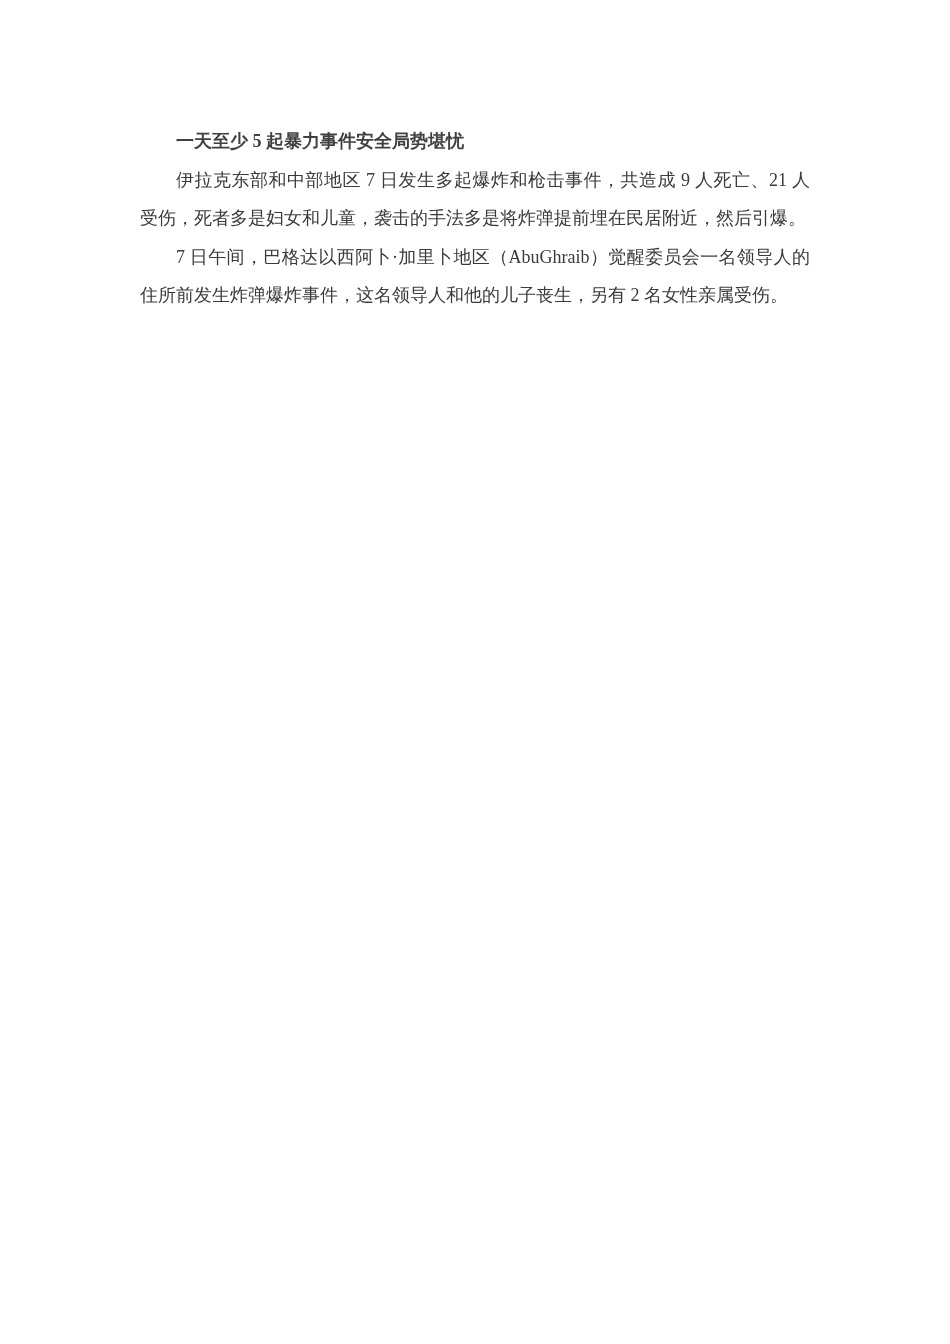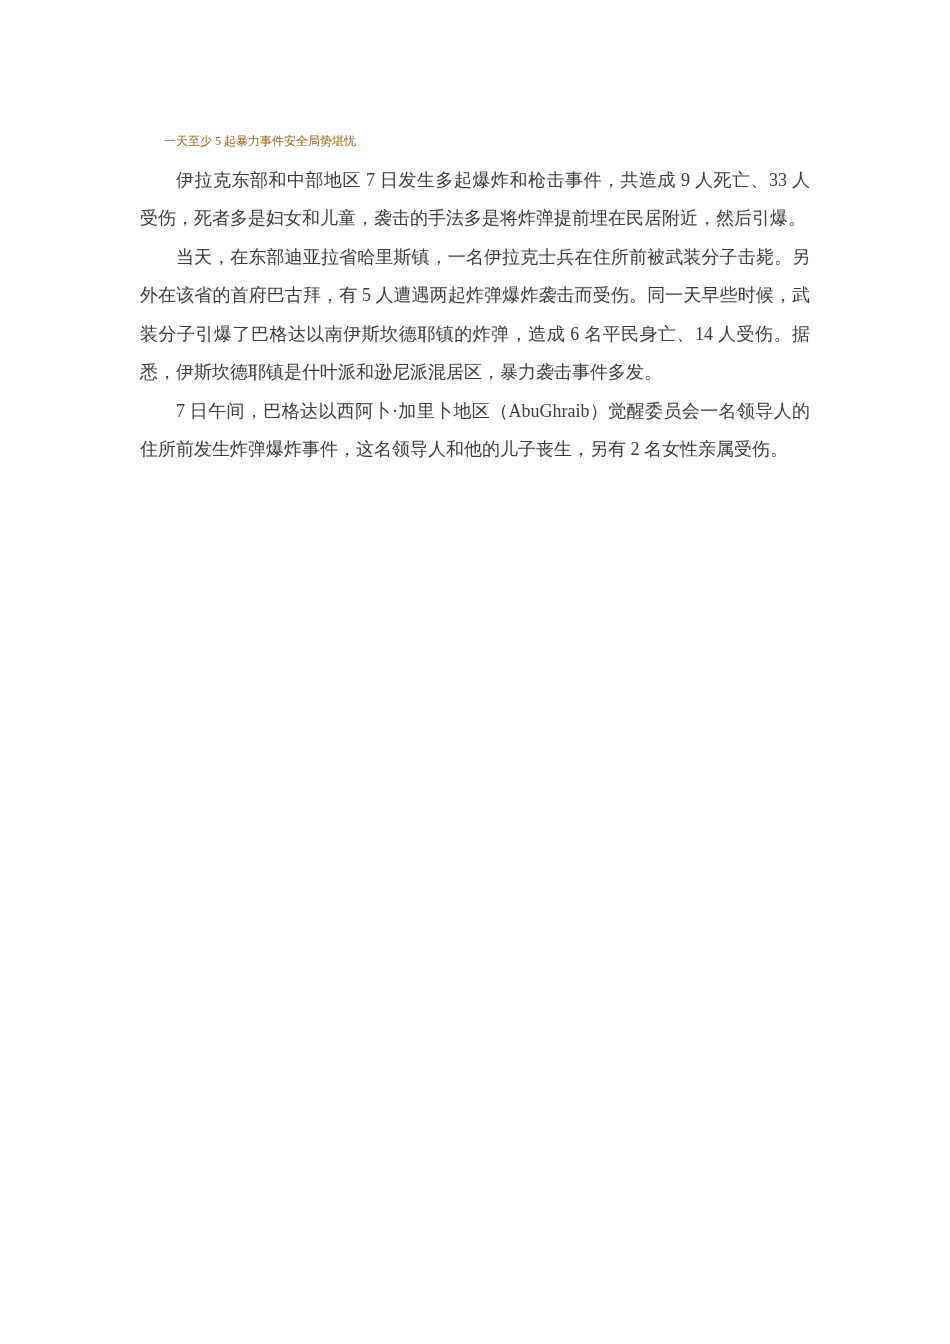--- a/index.html
+++ b/index.html
@@ -20,35 +20,34 @@
     top: 122px;
     width: 670px;
     font-family: "Liberation Serif", "DejaVu Serif", serif;
     font-size: 18px;
     line-height: 38.5px;
     color: #3a3a3a;
     text-align: justify;
   }
   .article .headline {
     margin: 0;
-    font-size: 12px;
-    font-weight: normal;
-    color: #a16207;
+    font-size: 18px;
+    font-weight: bold;
+    color: #404040;
     text-indent: 2em;
     text-align: left;
     line-height: 38.5px;
   }
   .article p {
     margin: 0;
     text-indent: 2em;
   }
 </style>
 </head>
 <body>
 
 <div class="page">
   <div class="article">
     <h3 class="headline">一天至少 5 起暴力事件安全局势堪忧</h3>
-    <p>伊拉克东部和中部地区 7 日发生多起爆炸和枪击事件，共造成 9 人死亡、33 人受伤，死者多是妇女和儿童，袭击的手法多是将炸弹提前埋在民居附近，然后引爆。</p>
-    <p>当天，在东部迪亚拉省哈里斯镇，一名伊拉克士兵在住所前被武装分子击毙。另外在该省的首府巴古拜，有 5 人遭遇两起炸弹爆炸袭击而受伤。同一天早些时候，武装分子引爆了巴格达以南伊斯坎德耶镇的炸弹，造成 6 名平民身亡、14 人受伤。据悉，伊斯坎德耶镇是什叶派和逊尼派混居区，暴力袭击事件多发。</p>
+    <p>伊拉克东部和中部地区 7 日发生多起爆炸和枪击事件，共造成 9 人死亡、21 人受伤，死者多是妇女和儿童，袭击的手法多是将炸弹提前埋在民居附近，然后引爆。</p>
     <p>7 日午间，巴格达以西阿卜·加里卜地区（AbuGhraib）觉醒委员会一名领导人的住所前发生炸弹爆炸事件，这名领导人和他的儿子丧生，另有 2 名女性亲属受伤。</p>
   </div>
 </div>
 
 </body></html>

